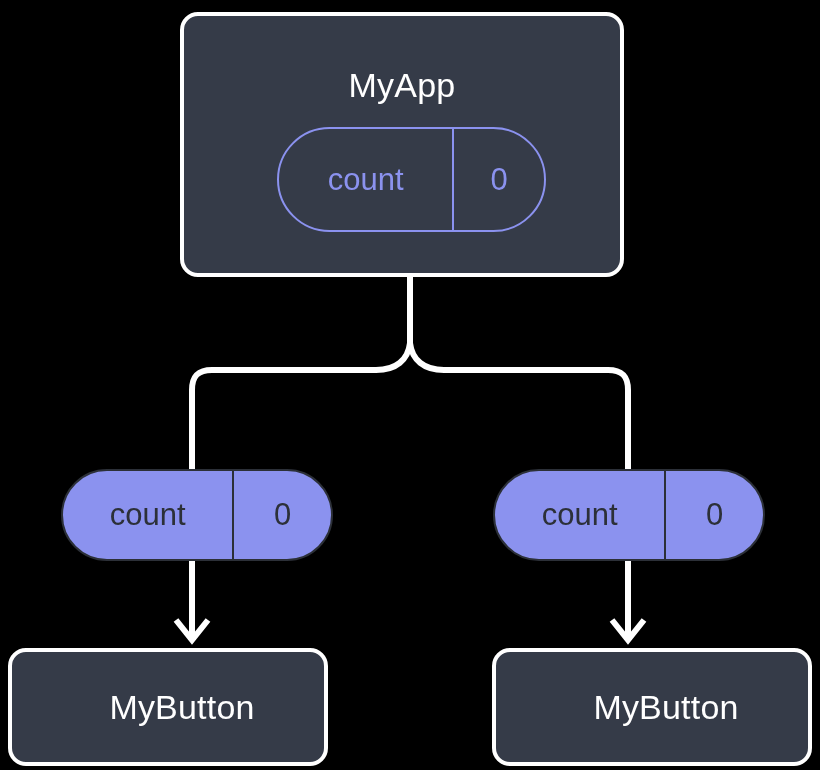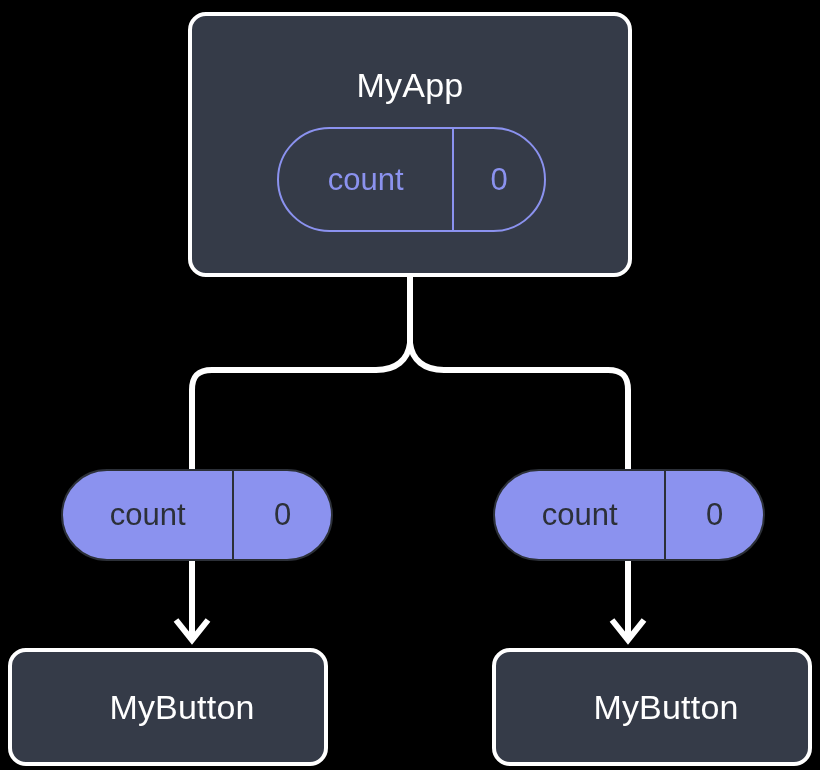--- a/index.html
+++ b/index.html
@@ -41,21 +41,21 @@
   .comp-title {
     color: #ffffff;
     font-size: 34px;
     line-height: 1;
     white-space: nowrap;
     letter-spacing: 0.2px;
   }
 
   
   #root-box {
-    left: 188px;
+    left: 180px;
     top: 12px;
     width: 444px;
     height: 265px;
   }
   #root-box .comp-title {
     margin-top: 52px;
   }
 
   
   .leaf-box {

